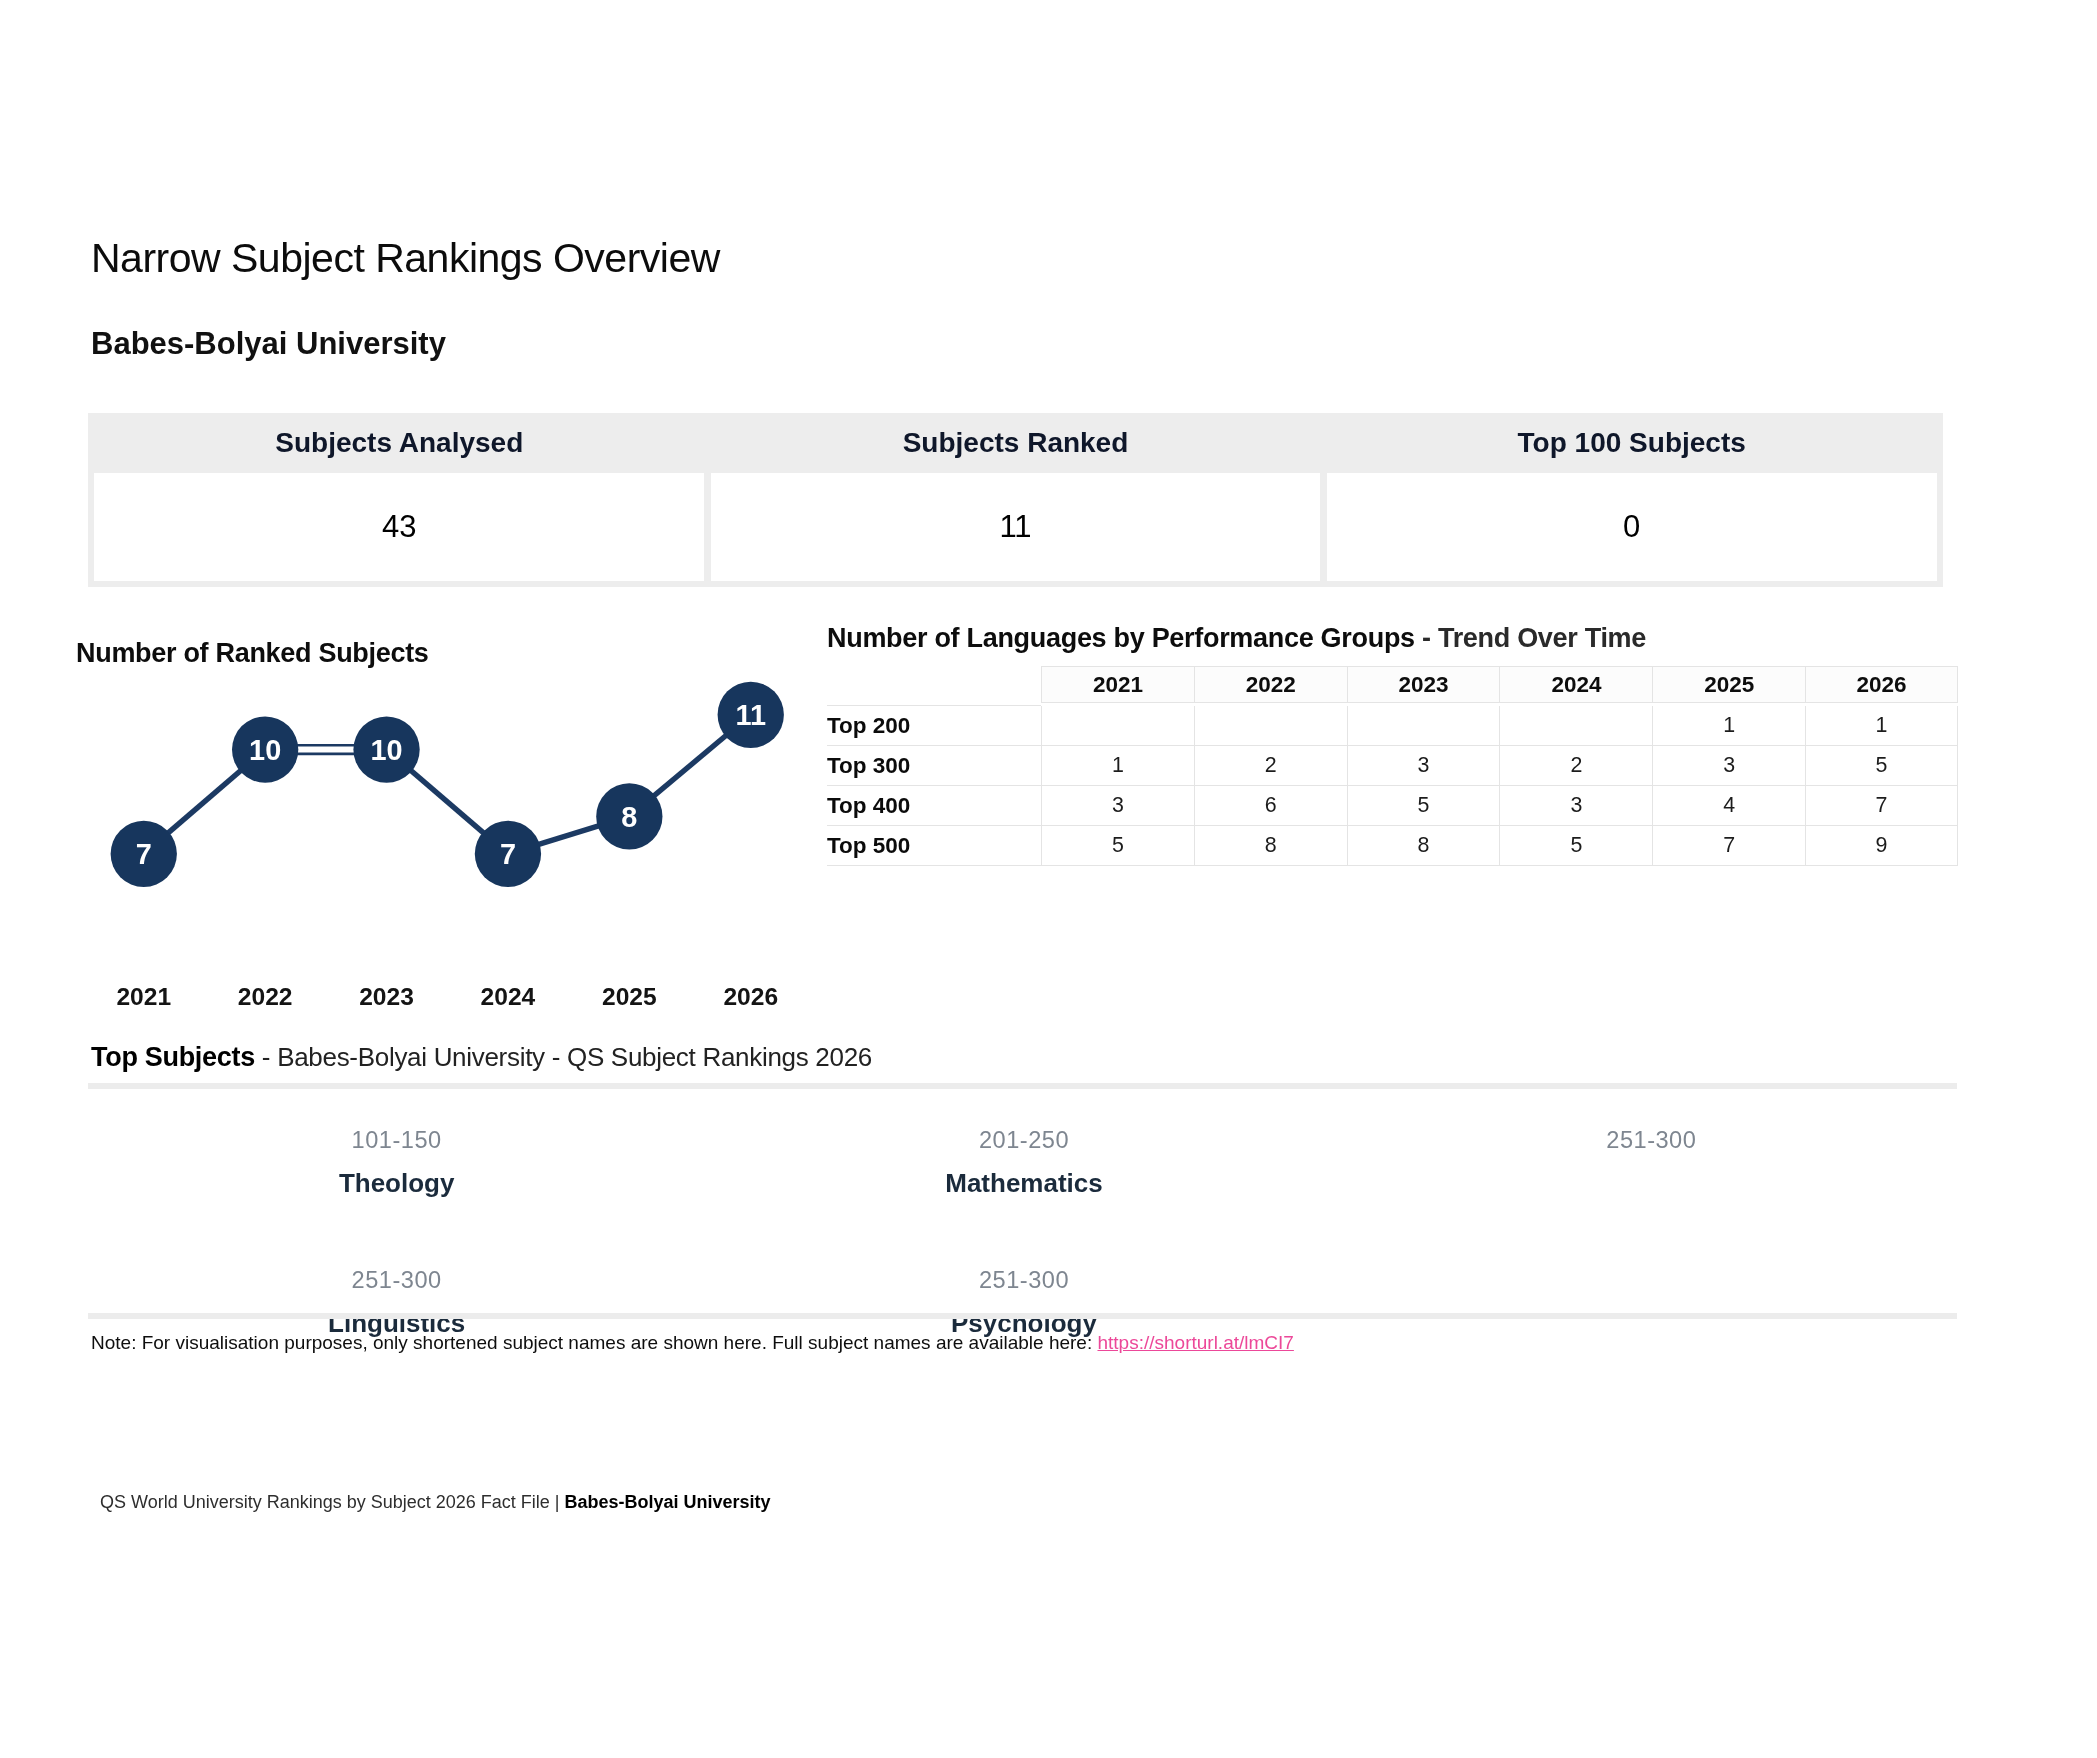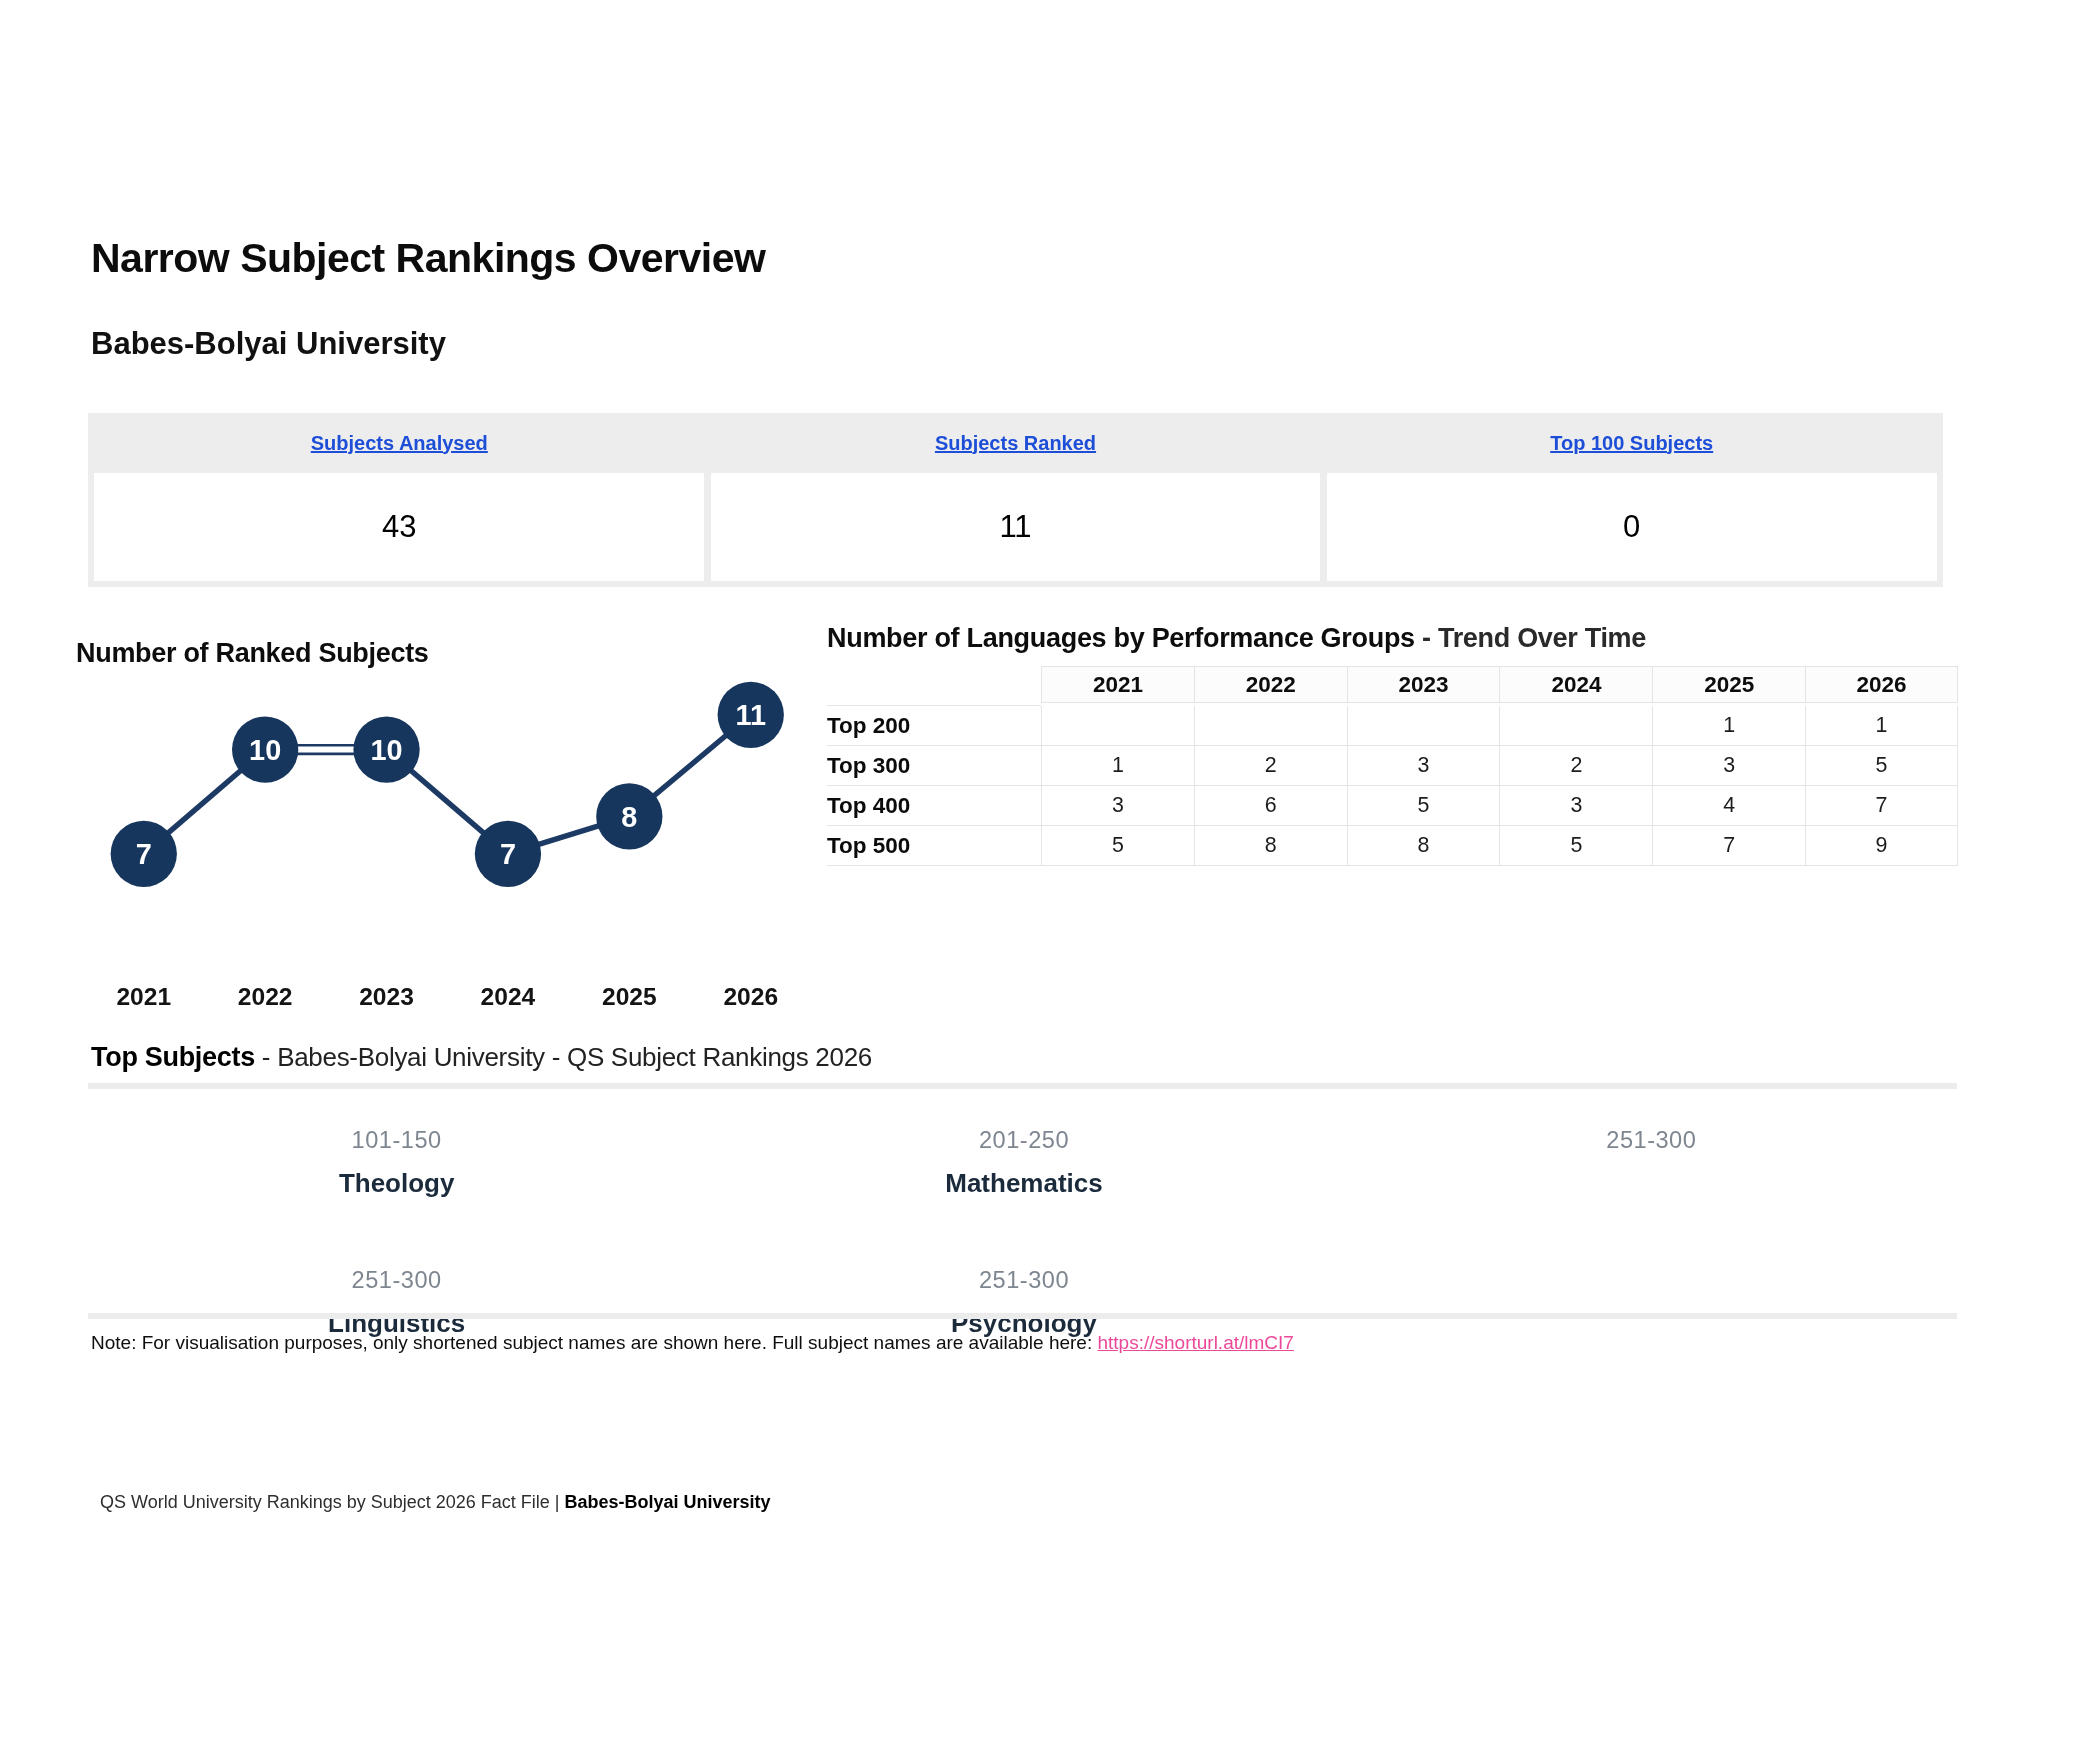--- a/index.html
+++ b/index.html
@@ -6,36 +6,36 @@
   html,body { background:#ffffff; }
   body {
     width:2097px; height:1758px;
     font-family:"Liberation Sans", sans-serif;
     color:#111; position:relative; overflow:hidden;
   }
   .page { position:absolute; inset:0; }
 
   .h1 {
     position:absolute; left:91px; top:235px;
-    font-size:41px; font-weight:bold; color:#0c0c0c; letter-spacing:-0.5px;
+    font-size:41px; font-weight:normal; color:#0c0c0c; letter-spacing:-0.5px;
   }
   .h2 {
     position:absolute; left:91px; top:326px;
     font-size:31px; font-weight:bold; color:#111;
   }
 
   
   .stats {
     position:absolute; left:88px; top:413px; width:1855px;
     background:#EDEDED; padding:0 6.4px 6.4px 6.4px;
   }
   .stats-header { display:flex; gap:6.4px; height:60px; }
   .stats-header > div {
     flex:1; display:flex; align-items:center; justify-content:center;
-    font-size:20px; font-weight:bold; color:#1d4ed8;text-decoration:underline;
+    font-size:28px; font-weight:bold; color:#0f172a;
   }
   .stats-values { display:flex; gap:6.4px; height:108px; }
   .stats-values > div {
     flex:1; background:#ffffff; display:flex; align-items:center; justify-content:center;
     font-size:31px; font-weight:normal; color:#000;
   }
 
   .section-title {
     position:absolute; top:623px; font-size:27px; font-weight:bold; color:#0d0d0d;
     letter-spacing:-0.3px; white-space:nowrap;

